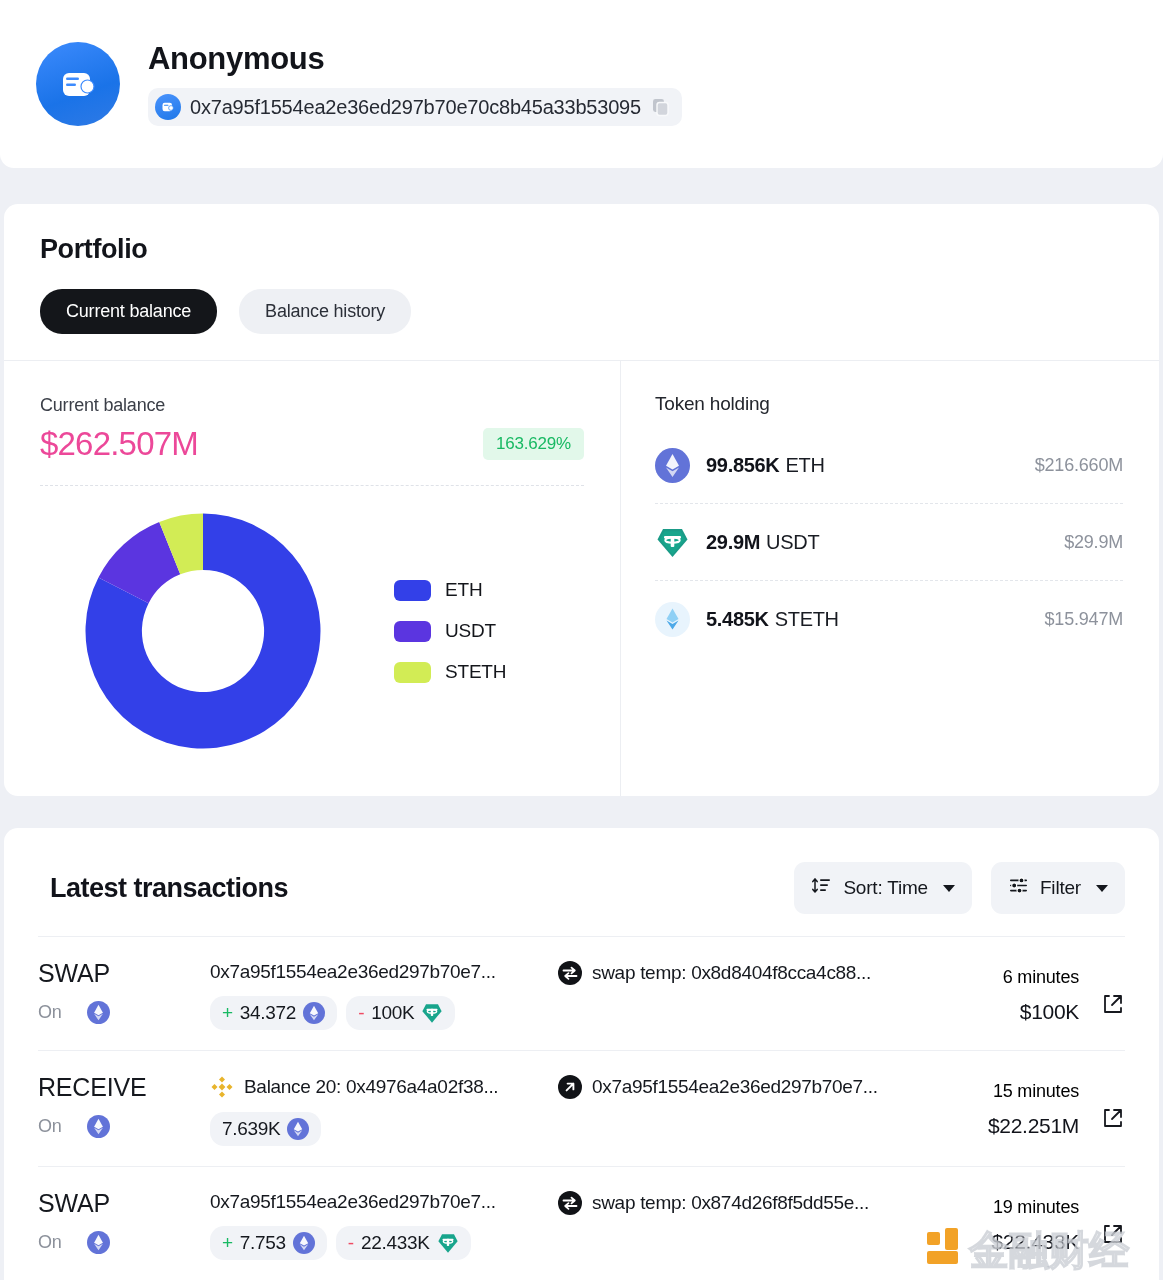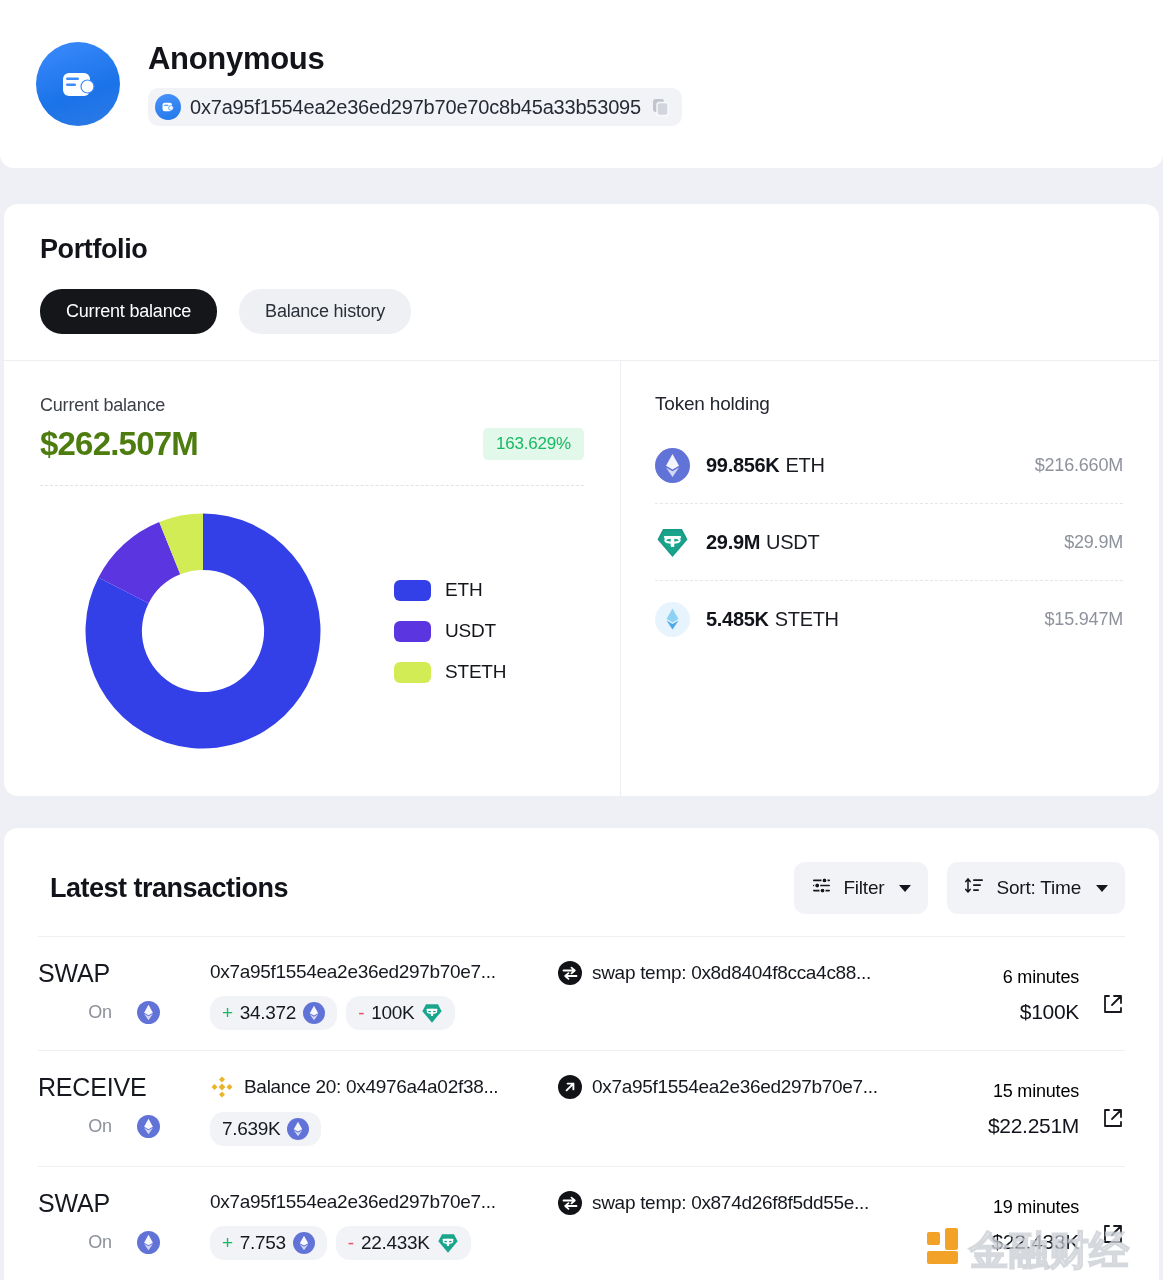--- a/index.html
+++ b/index.html
@@ -64,21 +64,21 @@
     background: #eef0f4; color: #2b2f38; letter-spacing:-0.2px;
   }
   .tab.active { background: #14161a; color: #ffffff; }
 
   .pf-body { display: flex; border-top: 1px solid #eceef2; }
   .pf-left { width: 617px; padding: 34px 36px 40px 36px; border-right: 1px solid #eceef2; }
   .pf-right { flex: 1; padding: 32px 36px 40px 34px; }
 
   .bal-label { font-size: 18px; color: #3b3f48; letter-spacing:-0.2px; }
   .bal-row { display: flex; align-items: center; justify-content: space-between; margin-top: 9px; }
-  .bal-amount { font-size: 33px; font-weight: 700; color: #4d7c0f; letter-spacing:-0.8px; }
+  .bal-amount { font-size: 33px; font-weight: 400; color: #ec4899; letter-spacing:-0.8px; }
   .bal-badge {
     background: #e2f8ea; color: #18b963; font-size: 17px; font-weight: 500;
     border-radius: 5px; padding: 6px 13px; letter-spacing:-0.2px;
   }
   .bal-sep { border-top: 1px dashed #dfe2e8; margin-top: 22px; }
 
   .chart-wrap { display: flex; align-items: center; margin-top: 20px; }
   .donut { width: 250px; height: 250px; flex: 0 0 250px; margin-left: 38px; }
   .legend { margin-left: 66px; }
   .legend-item { display: flex; align-items: center; gap: 14px; margin-bottom: 19px; }
@@ -119,21 +119,21 @@
   .tx-list { padding: 0 34px; }
   .tx-row {
     display: grid;
     grid-template-columns: 172px 348px 390px 1fr;
     align-items: start;
     padding: 22px 0 20px 0;
     border-top: 1px solid #edeff3;
     position: relative;
   }
   .tx-type { font-size: 25px; color: #15181e; letter-spacing:-0.2px; }
-  .tx-on { display: flex; align-items: center; gap: 25px; margin-top: 13px; justify-content: center; }
+  .tx-on { display: flex; align-items: center; gap: 25px; margin-top: 13px; }
   .tx-on-txt { font-size: 18px; color: #8c919b; letter-spacing:-0.2px; }
   .chain-ico { width: 23px; height: 23px; flex:0 0 23px; }
 
   .tx-from, .tx-to { display: flex; align-items: center; gap: 10px; padding-top: 2px; }
   .tx-addr { font-size: 19px; color: #15181e; letter-spacing:-0.3px; white-space: nowrap; }
   .mini-ico { width: 24px; height: 24px; flex:0 0 24px; }
 
   .tx-chips { display: flex; gap: 9px; margin-top: 13px; grid-column: 2; }
   .chip {
     display: inline-flex; align-items: center; gap: 7px;
@@ -280,41 +280,41 @@
   </div>
 </div>
 
 <div class="card" id="tx-card">
   <div class="tx-head">
     <div class="tx-title">Latest transactions</div>
     <div class="tx-ctrls">
       <button class="ctrl">
         <span>
           <svg width="21" height="21" viewBox="0 0 21 21" aria-hidden="true">
+            <path d="M4 4 L4 17 M4 4 L1.8 6.6 M4 4 L6.2 6.6 M4 17 L1.8 14.4 M4 17 L6.2 14.4" stroke="#14171d" stroke-width="1.5" fill="none" stroke-linecap="round"></path>
+            <rect x="9" y="4.2" width="10" height="1.7" rx=".85" fill="#14171d"></rect>
+            <rect x="9" y="9.2" width="8" height="1.7" rx=".85" fill="#14171d"></rect>
+            <rect x="9" y="14.2" width="6" height="1.7" rx=".85" fill="#14171d"></rect>
+          </svg>
+        </span>
+        <span>Sort: Time</span>
+        <span class="caret"></span>
+      </button>
+      <button class="ctrl">
+        <span>
+          <svg width="21" height="21" viewBox="0 0 21 21" aria-hidden="true">
             <rect x="2" y="4.6" width="17" height="1.6" rx=".8" fill="#14171d"></rect>
             <rect x="2" y="9.7" width="17" height="1.6" rx=".8" fill="#14171d"></rect>
             <rect x="2" y="14.8" width="17" height="1.6" rx=".8" fill="#14171d"></rect>
             <circle cx="13.5" cy="5.4" r="2.5" fill="#14171d" stroke="#fff" stroke-width="1.1"></circle>
             <circle cx="6.2" cy="10.5" r="2.5" fill="#14171d" stroke="#fff" stroke-width="1.1"></circle>
             <circle cx="11.5" cy="15.6" r="2.5" fill="#14171d" stroke="#fff" stroke-width="1.1"></circle>
           </svg>
         </span>
         <span>Filter</span>
-        <span class="caret"></span>
-      </button>
-      <button class="ctrl">
-        <span>
-          <svg width="21" height="21" viewBox="0 0 21 21" aria-hidden="true">
-            <path d="M4 4 L4 17 M4 4 L1.8 6.6 M4 4 L6.2 6.6 M4 17 L1.8 14.4 M4 17 L6.2 14.4" stroke="#14171d" stroke-width="1.5" fill="none" stroke-linecap="round"></path>
-            <rect x="9" y="4.2" width="10" height="1.7" rx=".85" fill="#14171d"></rect>
-            <rect x="9" y="9.2" width="8" height="1.7" rx=".85" fill="#14171d"></rect>
-            <rect x="9" y="14.2" width="6" height="1.7" rx=".85" fill="#14171d"></rect>
-          </svg>
-        </span>
-        <span>Sort: Time</span>
         <span class="caret"></span>
       </button>
     </div>
   </div>
 
   <div class="tx-list" id="tx-list">
       <div class="tx-row">
         <div>
           <div class="tx-type">SWAP</div>
           <div class="tx-on">

